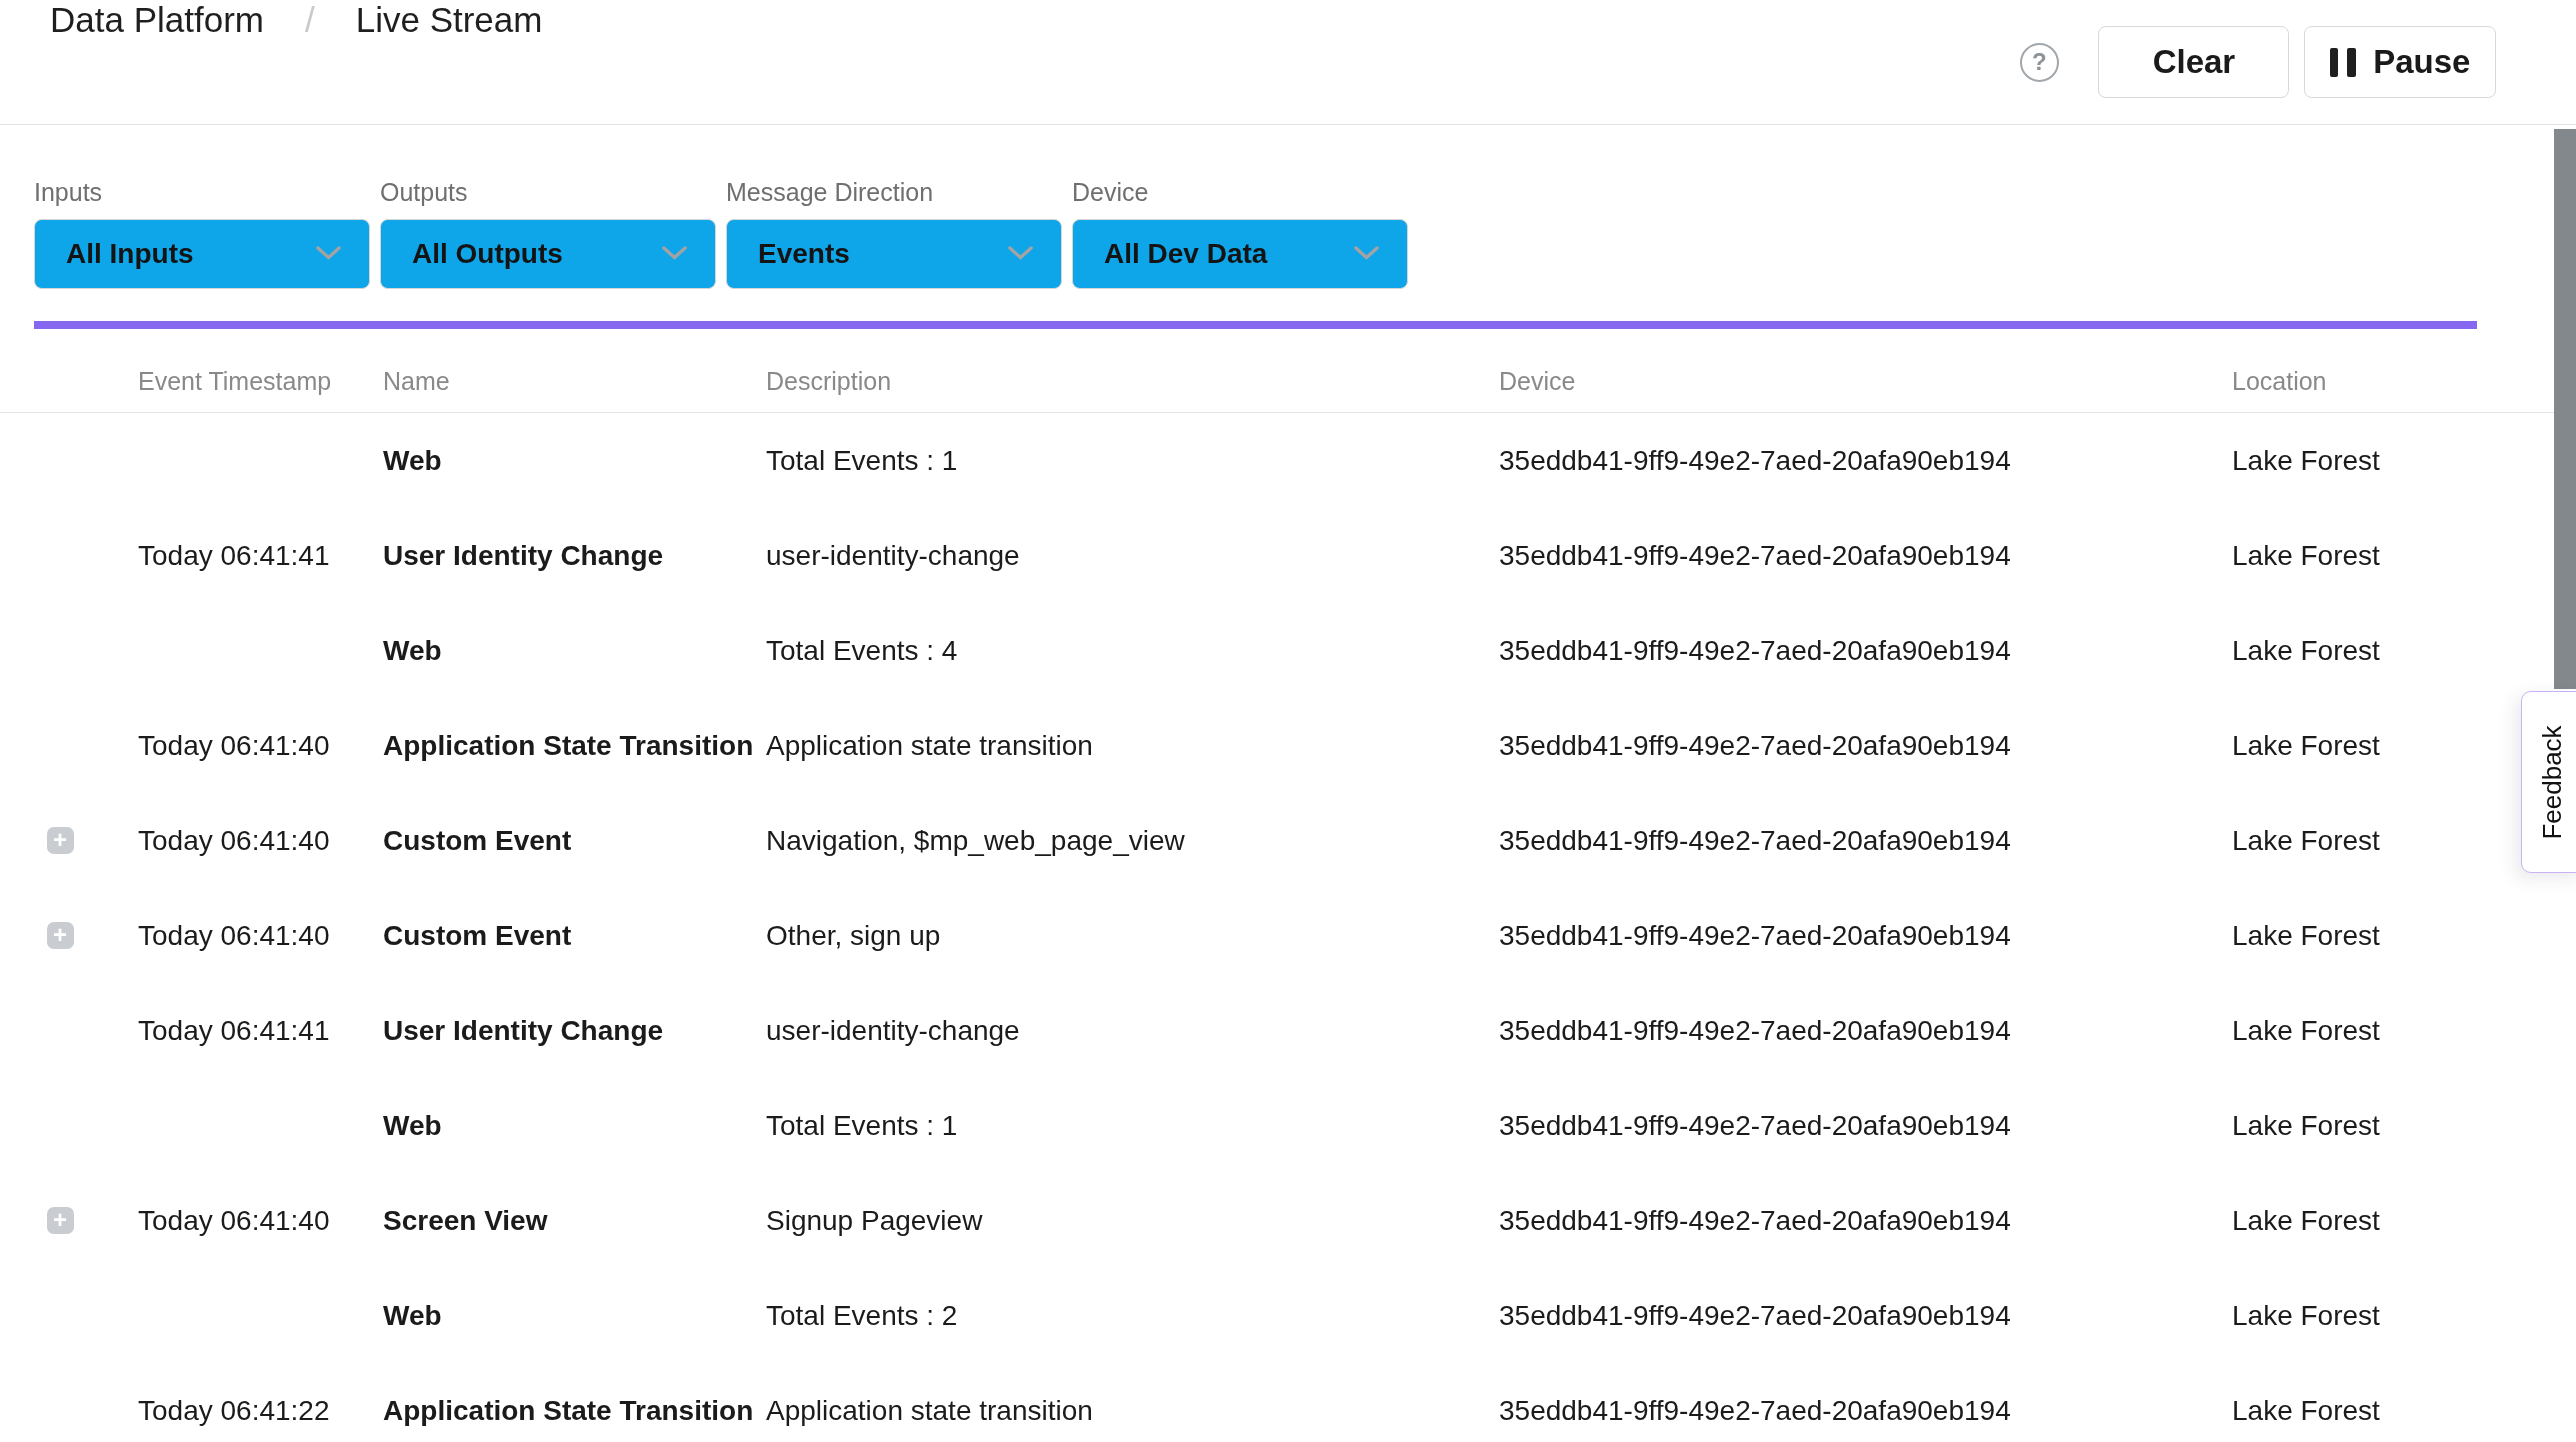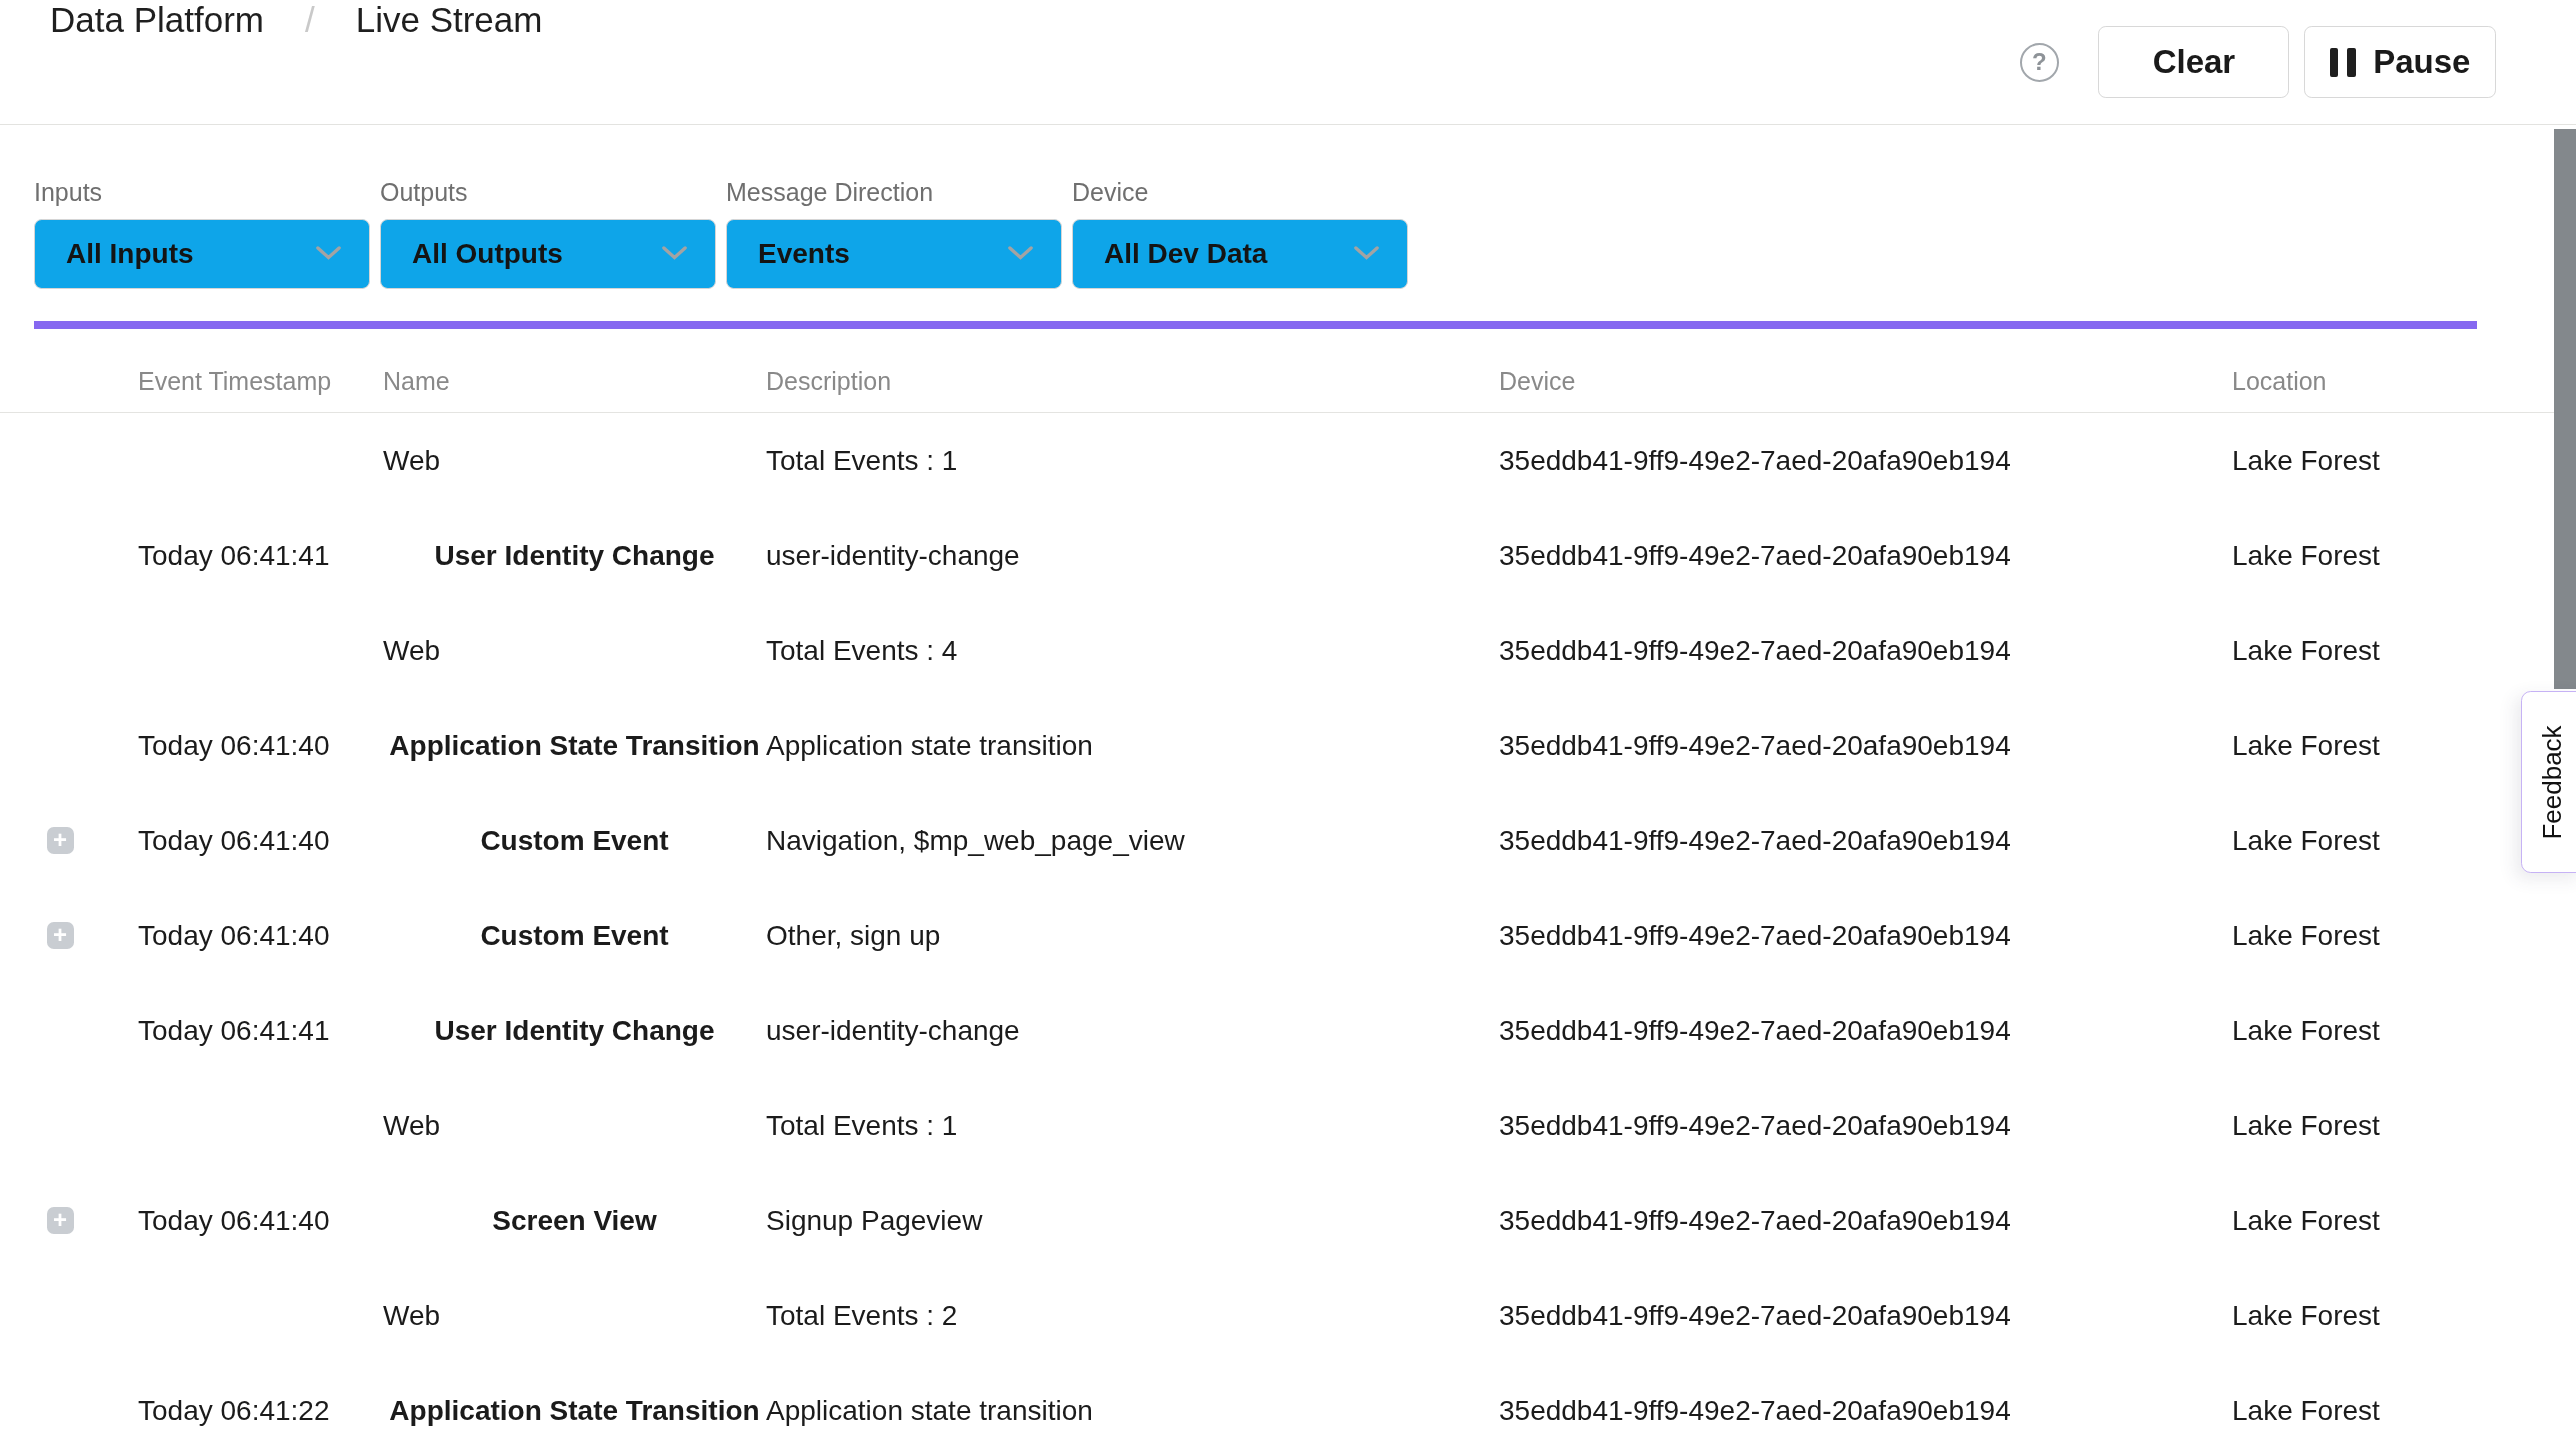--- a/index.html
+++ b/index.html
@@ -56,22 +56,22 @@
   
   .grid{
     display:grid;
     grid-template-columns:104px 245px 383px 733px 733px 277px;
     padding-left:34px;align-items:center;
   }
   .thead{height:84px;border-bottom:1.9px solid #e4e4e1;box-sizing:border-box;}
   .thead .th{font-size:25px;color:#898989;padding-top:21.4px;}
   .row{height:95px;}
   .cell{font-size:28px;color:#1b1b1b;white-space:nowrap;overflow:hidden;}
-  .cell.name{font-weight:400;}
-  .row.bold .cell.name{font-weight:700;text-align:center;}
+  .cell.name{font-weight:700;}
+  .row.bold .cell.name{font-weight:700;}
   .expand{
     width:27px;height:27px;margin-left:12.6px;border-radius:6.8px;background:#c9cdd2;
     display:none;align-items:center;justify-content:center;cursor:pointer;
   }
   .row.expandable .expand{display:flex;}
   .expand span{color:#ffffff;font-size:24px;font-weight:700;line-height:1;margin-top:-1.9px;}
   
   .scrollbar-thumb{
     position:absolute;top:129px;right:0;width:22px;height:560px;background:#83888c;cursor:pointer;
   }

